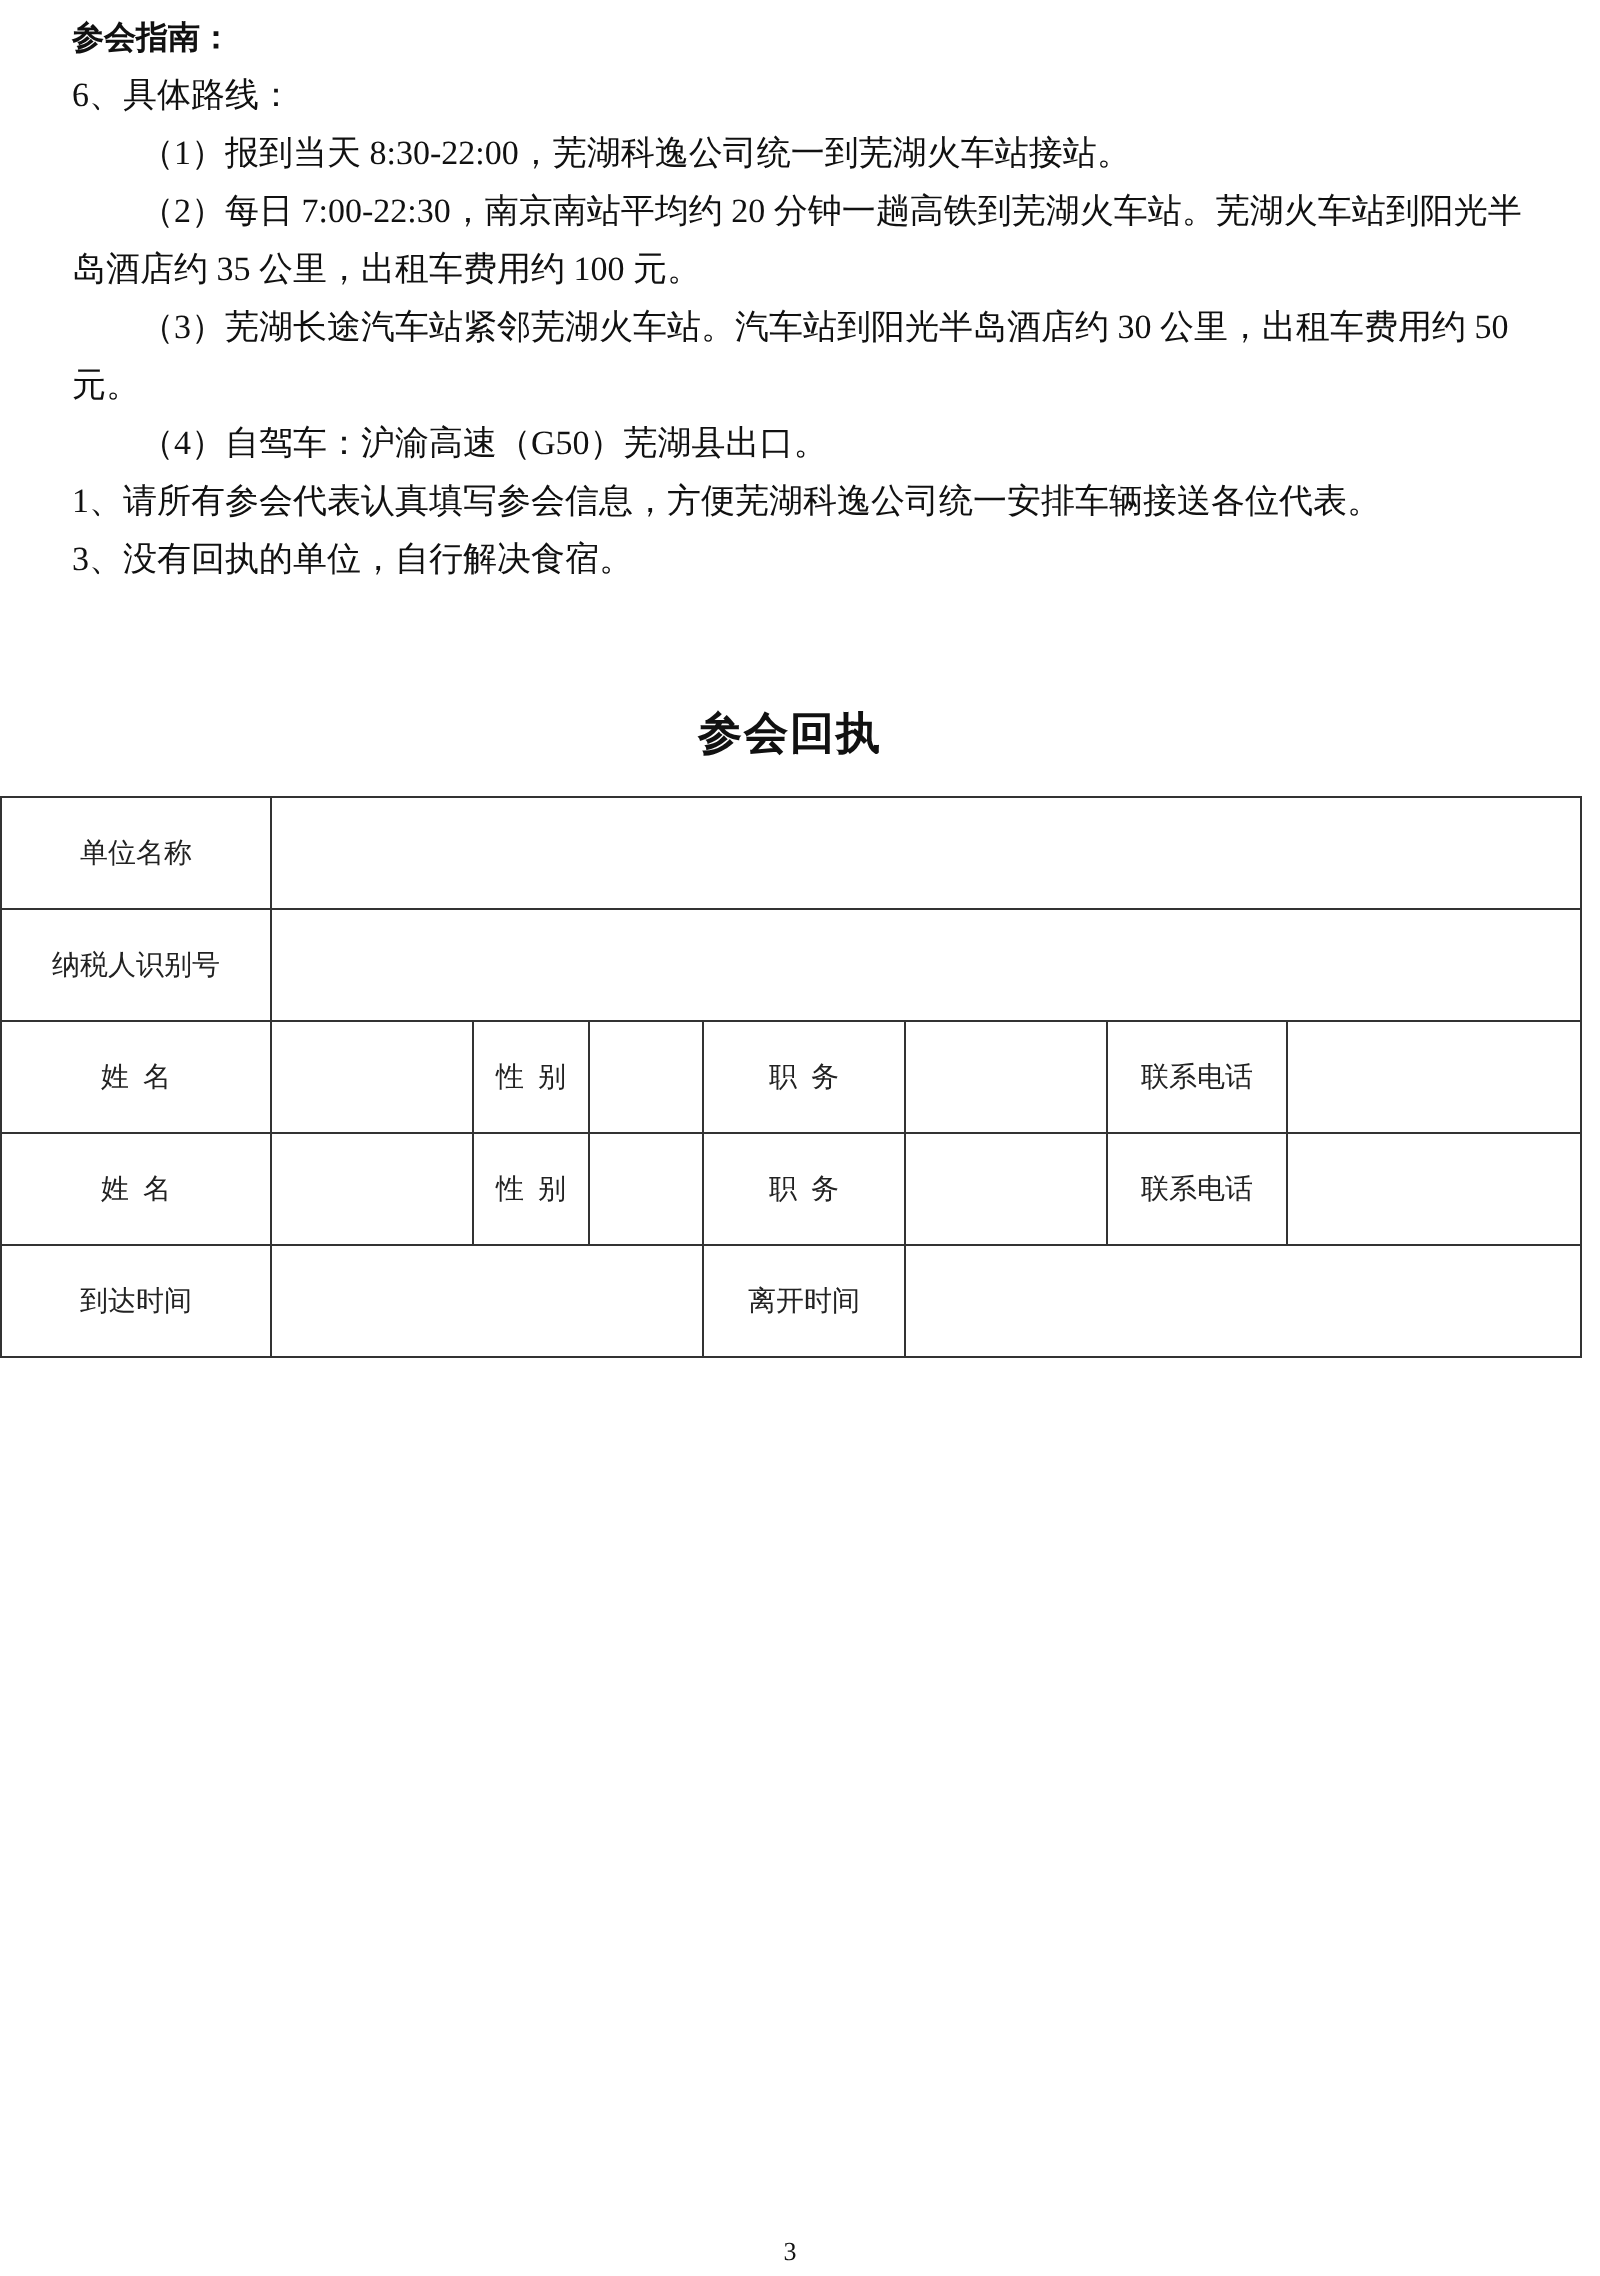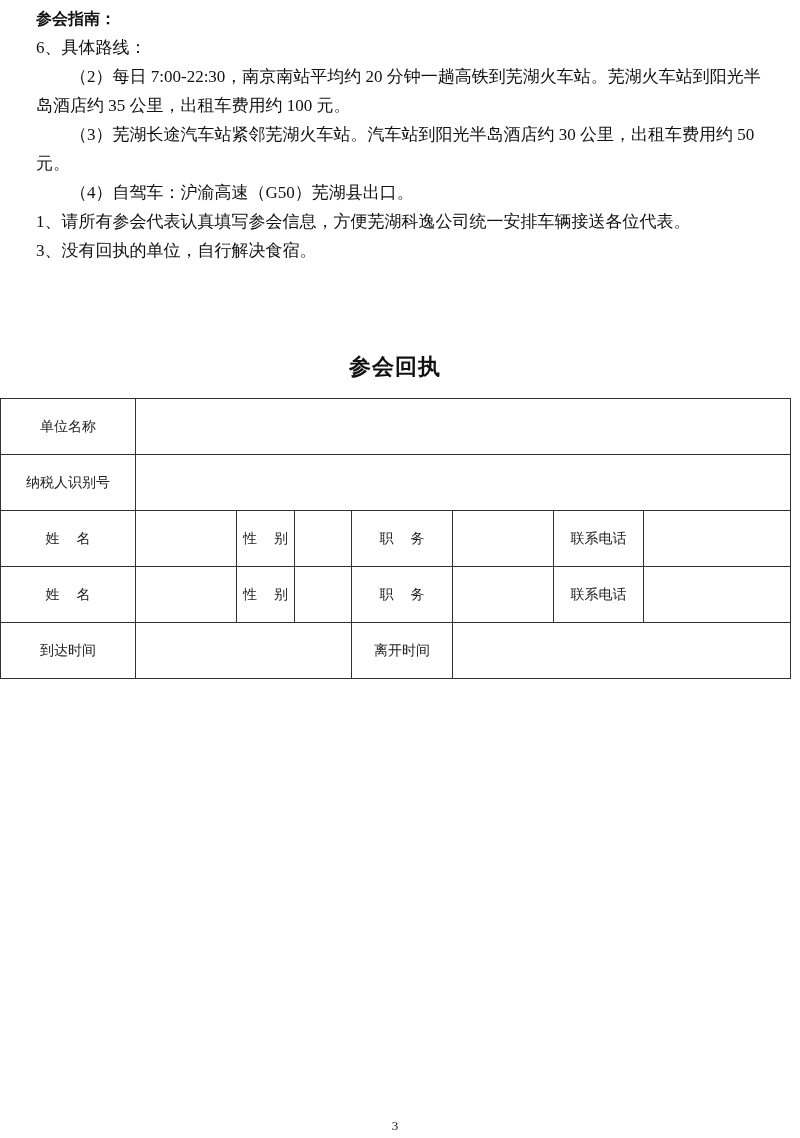--- a/index.html
+++ b/index.html
@@ -6,29 +6,30 @@
     body { width: 800px; height: 1138px; position: relative; overflow: hidden;
            font-family: "Liberation Serif", "DejaVu Serif", serif; color: #111; }
     .guide { position: absolute; left: 36px; top: 4px; width: 730px; font-size: 17px; line-height: 29px; }
     .guide .heading { font-weight: bold; font-family: "DejaVu Sans", "Liberation Sans", sans-serif; font-size: 16px; }
     .guide .p { margin: 0; }
     .guide .indent { text-indent: 34px; }
     .title { position: absolute; left: 0; width: 790px; top: 352px; text-align: center;
              font-family: "DejaVu Sans", "Liberation Sans", sans-serif; font-size: 22px; font-weight: bold; letter-spacing: 1px; }
     table.form { position: absolute; left: 0; top: 398px; border-collapse: collapse; width: 790px; table-layout: fixed; }
     table.form td { border: 1px solid #333; height: 55px; padding: 0; text-align: center; vertical-align: middle;
-                    font-family: Liberation Mono, monospace; font-size: 14px; color: #222; }
+                    font-family: Liberation Serif, serif; font-size: 14px; color: #222; }
     .page-num { position: absolute; top: 1118px; left: 0; width: 790px; text-align: center; font-size: 13px; }
   </style>
 </head>
 <body>
 
 <div class="guide">
   <p class="p heading">参会指南：</p>
   <p class="p">6、具体路线：</p>
+  <p class="p indent">（1）报到当天 8:30-22:00，芜湖科逸公司统一到芜湖火车站接站。</p>
   <p class="p indent">（2）每日 7:00-22:30，南京南站平均约 20 分钟一趟高铁到芜湖火车站。芜湖火车站到阳光半岛酒店约 35 公里，出租车费用约 100 元。</p>
   <p class="p indent">（3）芜湖长途汽车站紧邻芜湖火车站。汽车站到阳光半岛酒店约 30 公里，出租车费用约 50 元。</p>
   <p class="p indent">（4）自驾车：沪渝高速（G50）芜湖县出口。</p>
   <p class="p">1、请所有参会代表认真填写参会信息，方便芜湖科逸公司统一安排车辆接送各位代表。</p>
   <p class="p">3、没有回执的单位，自行解决食宿。</p>
 </div>
 
 <div class="title">参会回执</div>
 
 <table class="form">

